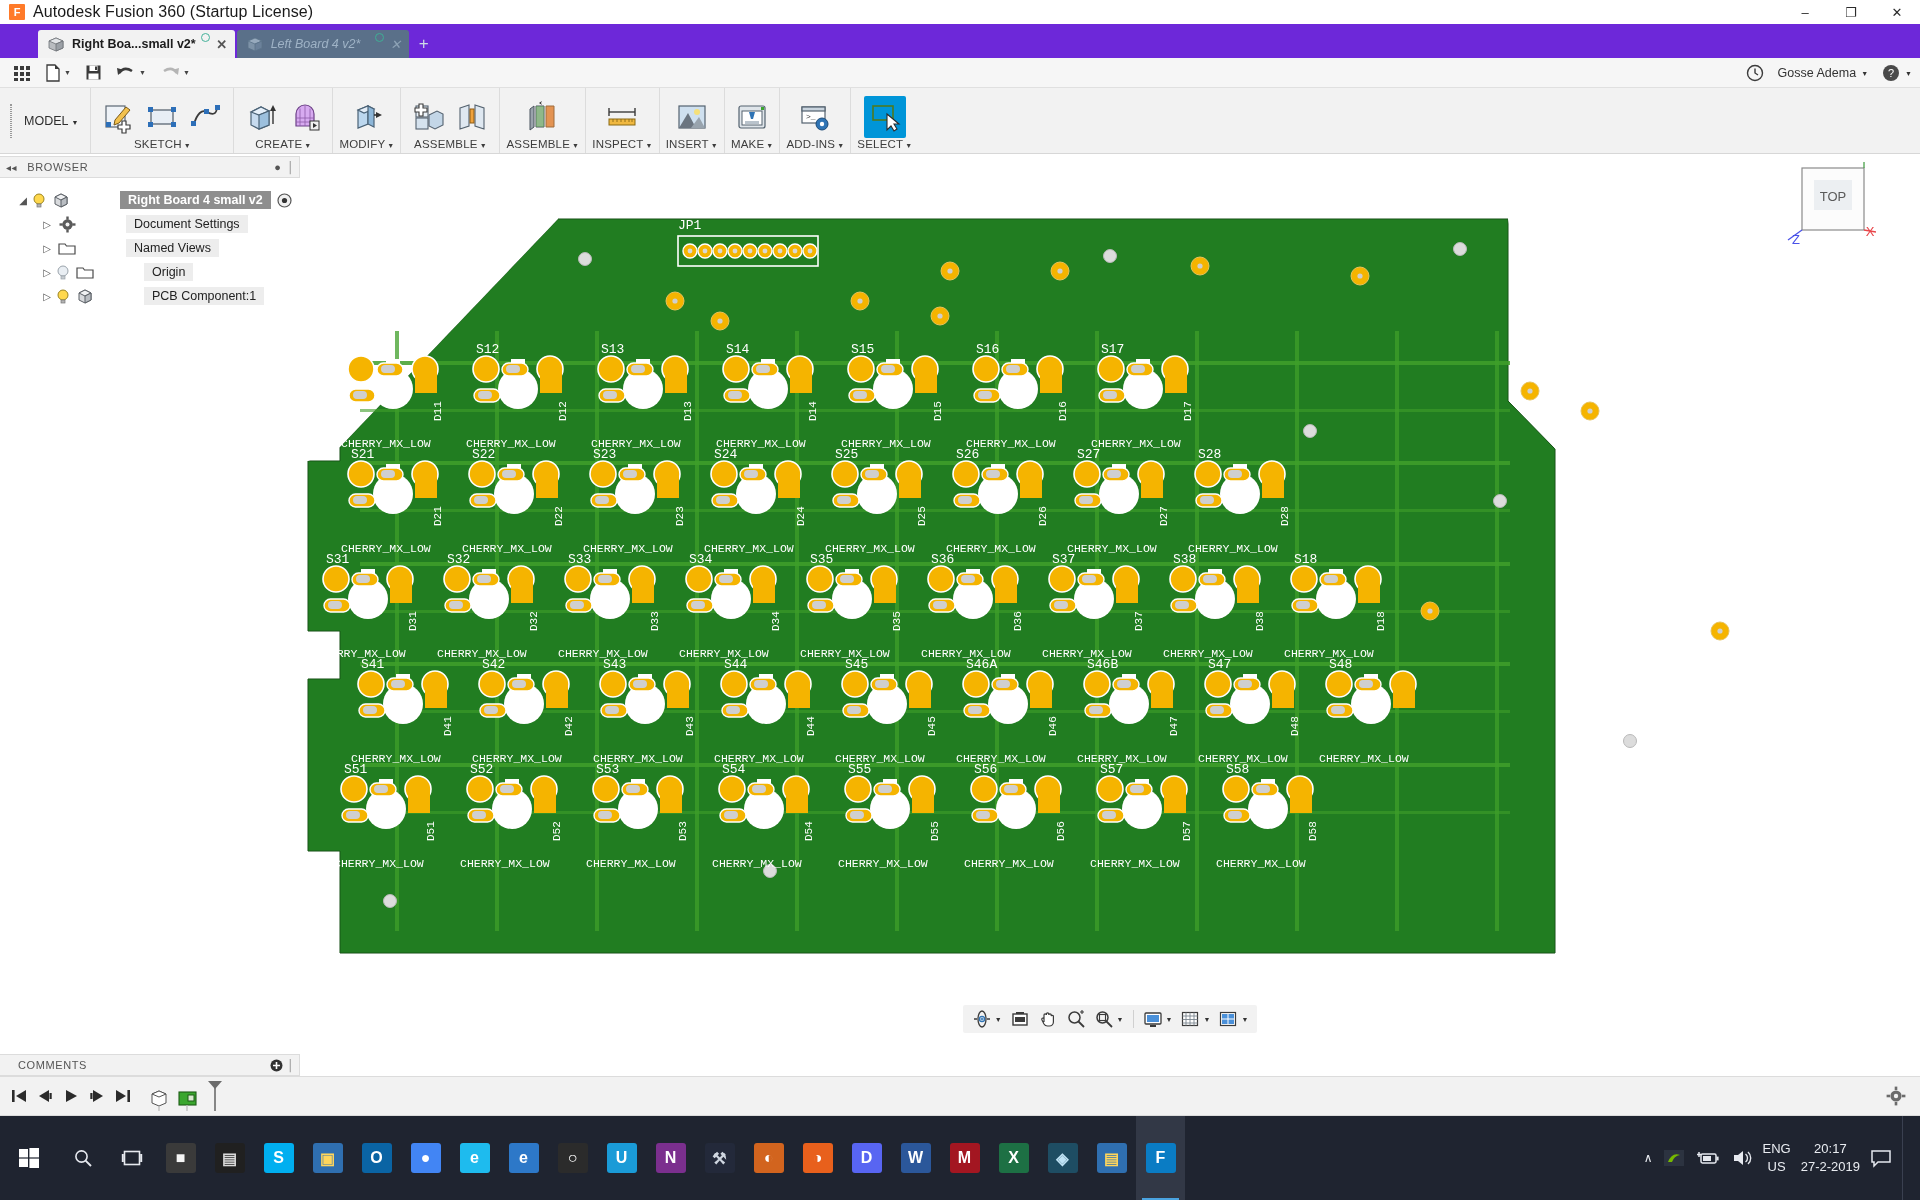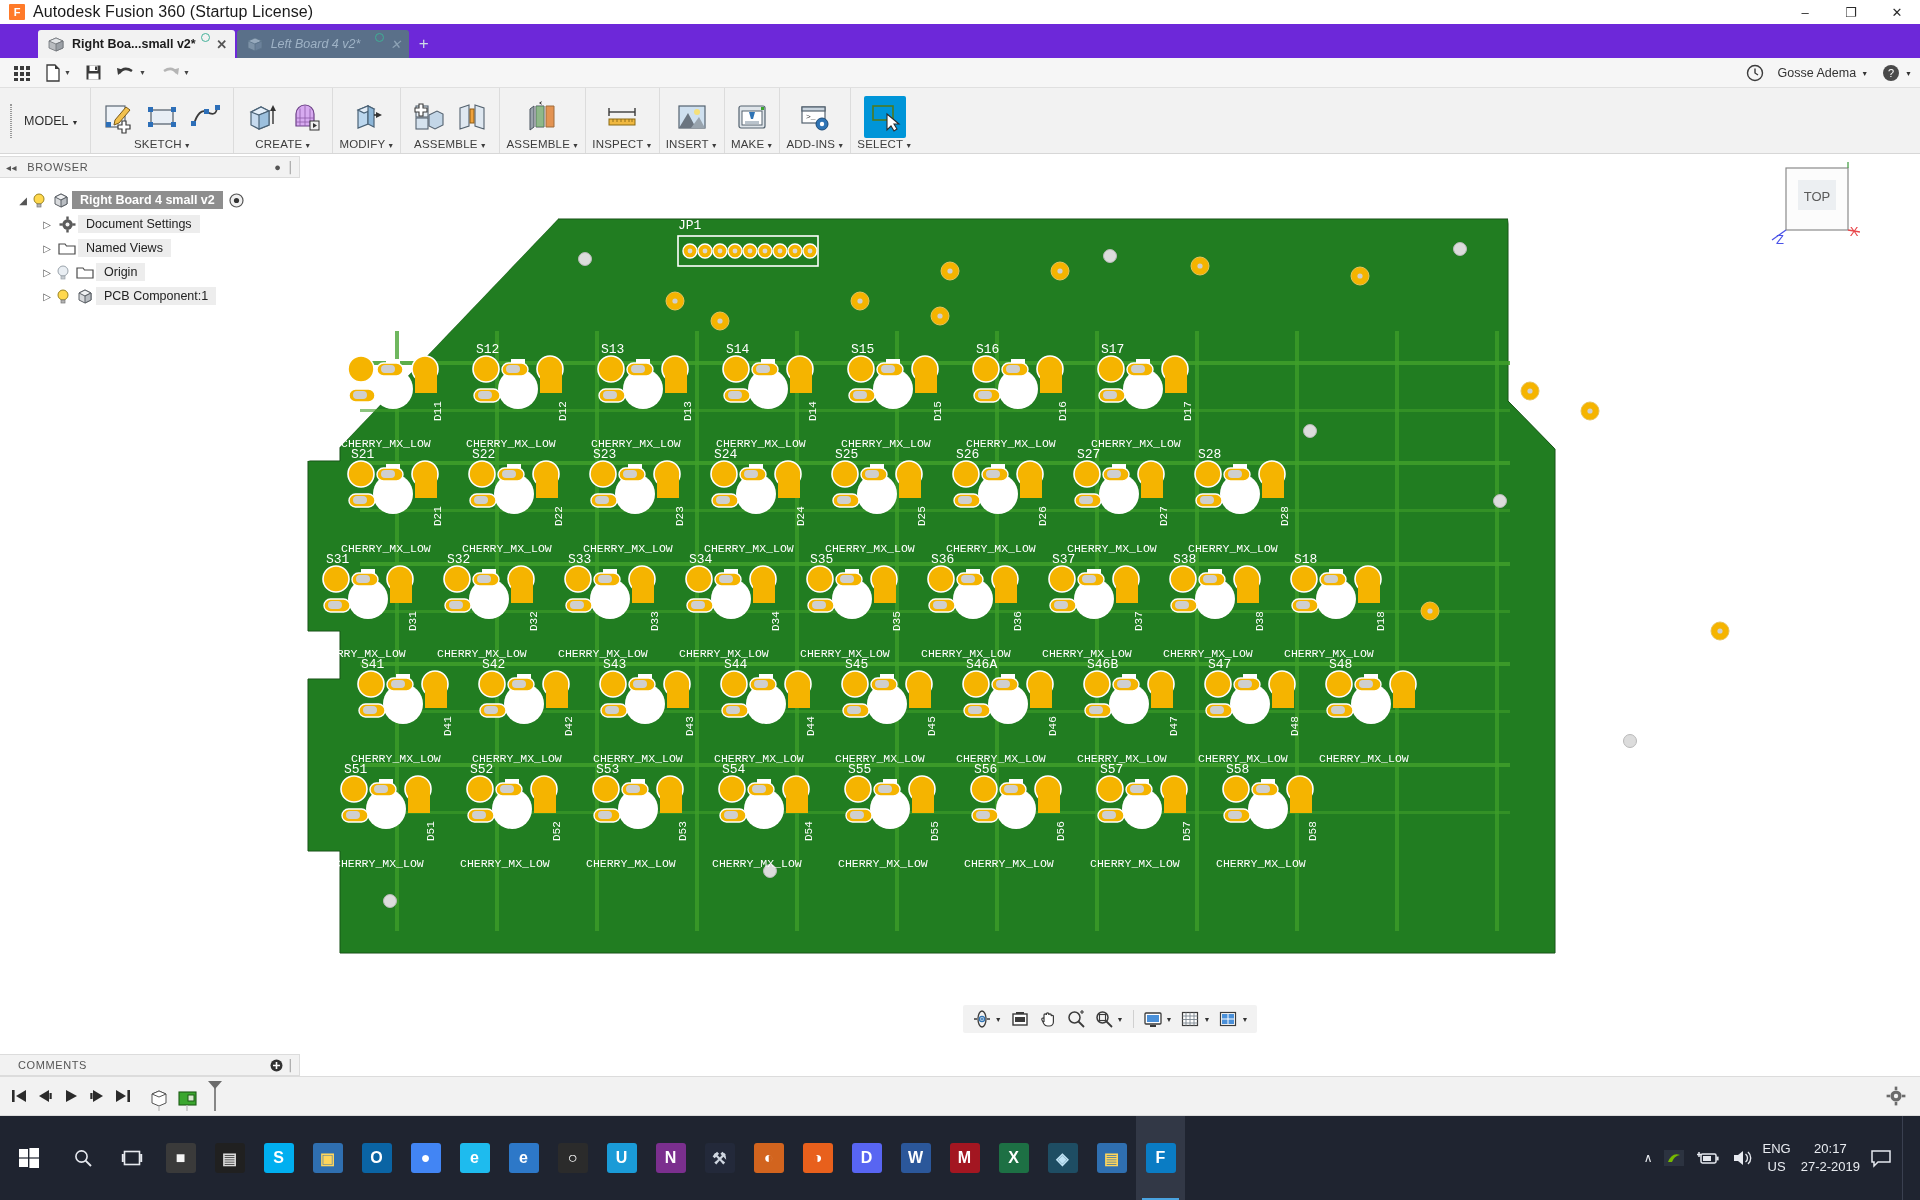--- a/index.html
+++ b/index.html
@@ -107,32 +107,32 @@
   }
   .browser-head .collapse { margin-right: 10px; color: #555; font-size: 10px; }
   .browser-head .pin { margin-left: auto; margin-right: 6px; font-size: 11px; color: #555; }
   .btree { padding-top: 10px; }
   .btrow {
     display: flex; align-items: center; height: 24px; padding-left: 14px; color: #222;
   }
   .btrow .arrow { width: 18px; color: #555; font-size: 10px; text-align: center; flex:0 0 auto; }
   .btrow .bulb { width: 18px; text-align: center; flex:0 0 auto; }
   .btrow .bicon { width: 22px; display:flex; align-items:center; justify-content:center; flex:0 0 auto; }
-  .btrow .btext { padding: 2px 8px; white-space: nowrap; }
+  .btrow .btext { padding: 2px 8px; white-space: nowrap; margin-left: 48px; }
   .btrow.root .btext { background: #8e8e8e; color: #fff; font-weight: bold; }
   .btrow.sub .btext { background: #ededed; color: #222; }
   .btrow .eye { margin-left: 6px; }
 
   
   .canvas {
     position: absolute; left: 300px; top: 0; right: 0; bottom: 0;
     background: #ffffff; overflow: hidden;
   }
   .viewcube {
-    position: absolute; right: 60px; top: 6px; width: 92px; height: 92px;
+    position: absolute; right: 44px; top: 6px; width: 92px; height: 92px;
   }
 
   
   .navbar-wrap {
     position: absolute; left: 0; right: 0; bottom: 0; height: 34px;
     display: flex; align-items: center; justify-content: center;
   }
   .navbar {
     display: flex; align-items: center; gap: 2px; background: #f2f2f2;
     padding: 2px 6px; height: 28px; border-radius: 2px;

